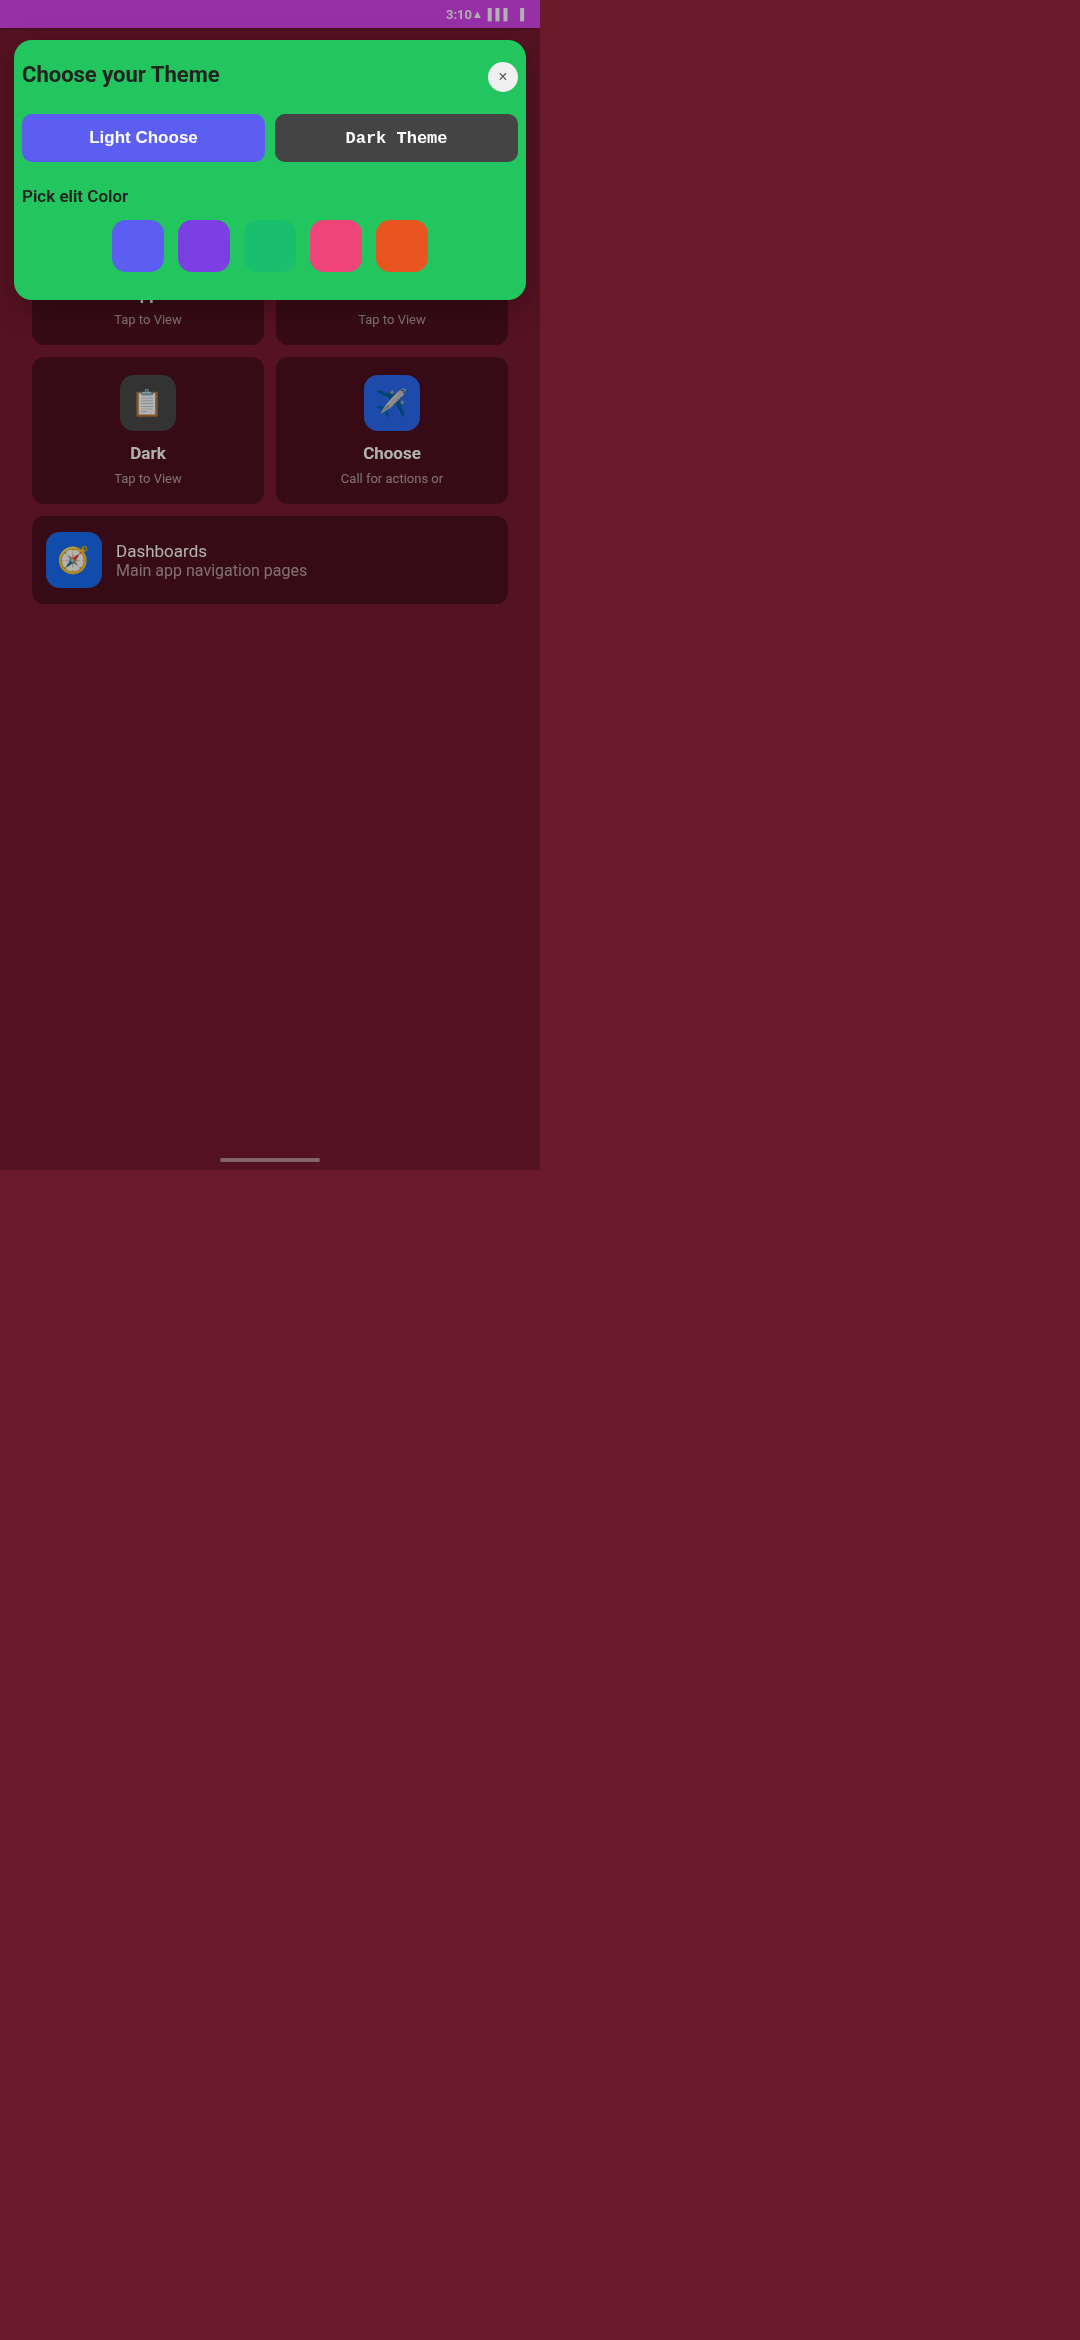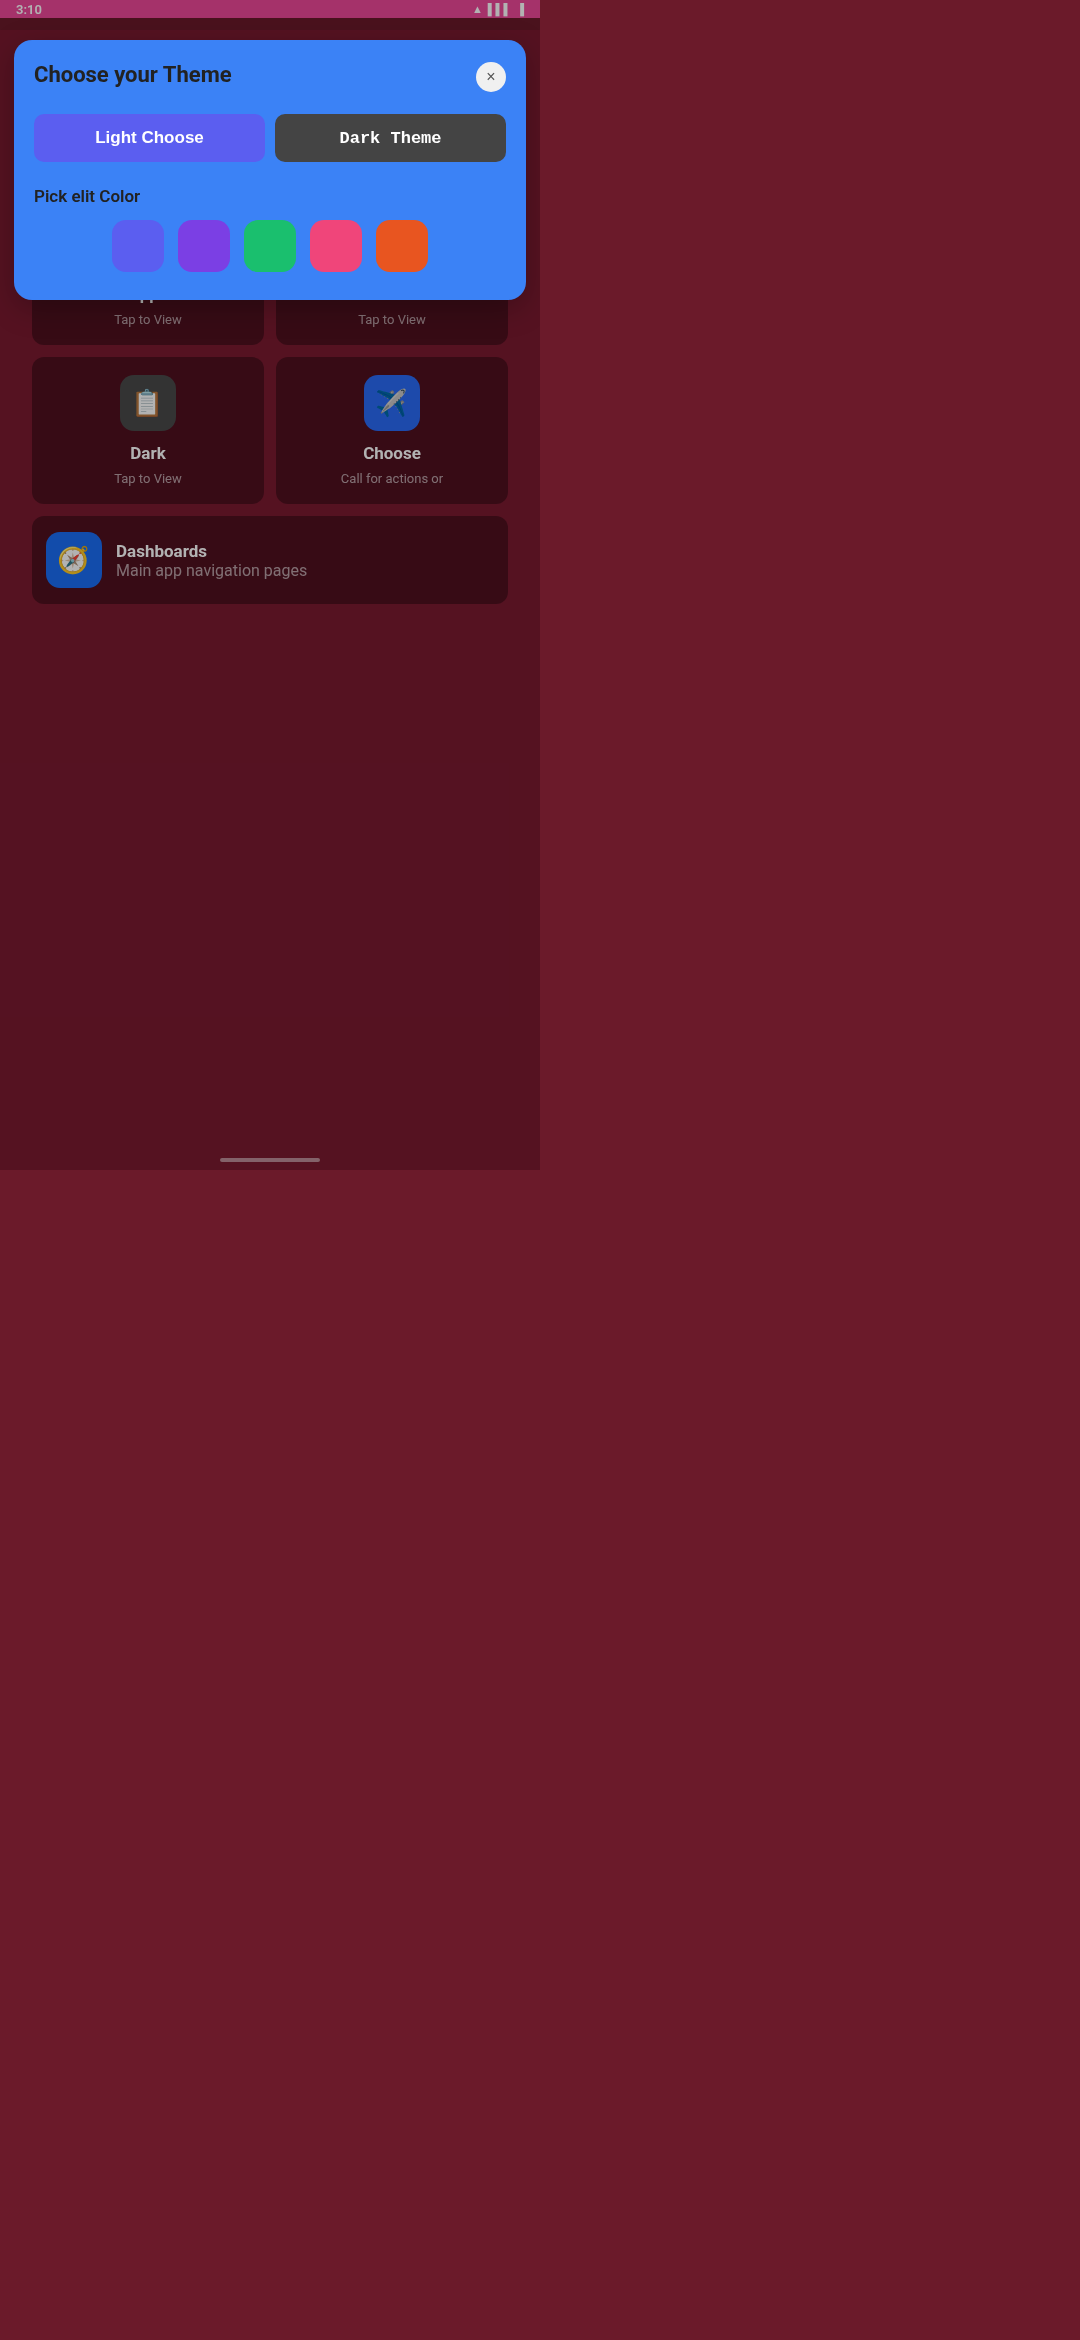--- a/index.html
+++ b/index.html
@@ -10,25 +10,25 @@
       height: 1170px;
       background: #6b1a2a;
       font-family: -apple-system, BlinkMacSystemFont, 'Segoe UI', Roboto, sans-serif;
       position: relative;
       overflow: hidden;
     }
 
     
     .status-bar {
       width: 100%;
-      height: 18px;
-      background: #ec4899;
-      display: flex;
-      align-items: center;
-      justify-content: space-between;
+      height: 28px;
+      background: #d946ef;
+      display: flex;
+      align-items: center;
+      justify-content: flex-end;
       padding: 0 16px;
       position: relative;
       z-index: 10;
     }
     .status-time {
       color: white;
       font-size: 13px;
       font-weight: 600;
     }
     .status-icons {
@@ -140,21 +140,21 @@
       border-radius: 14px;
       background: #1a6ef5;
       display: flex;
       align-items: center;
       justify-content: center;
       font-size: 26px;
       flex-shrink: 0;
     }
     .wide-card-text .card-title {
       font-size: 17px;
-      font-weight: 700;
+      font-weight: 400;
     }
     .wide-card-text .card-subtitle {
       font-size: 16px;
       color: rgba(255,255,255,0.6);
     }
 
     
     .home-indicator {
       position: absolute;
       bottom: 8px;
@@ -176,23 +176,23 @@
       background: rgba(0,0,0,0.3);
       z-index: 20;
     }
 
     
     .modal {
       position: absolute;
       top: 40px;
       left: 14px;
       right: 14px;
-      background: #3b82f6;
+      background: #22c55e;
       border-radius: 18px;
-      padding: 22px 20px 28px;
+      padding: 22px 8px 28px;
       z-index: 30;
       box-shadow: 0 8px 30px rgba(0,0,0,0.25);
     }
     .modal-header {
       display: flex;
       align-items: flex-start;
       justify-content: space-between;
       margin-bottom: 22px;
     }
     .modal-title {

